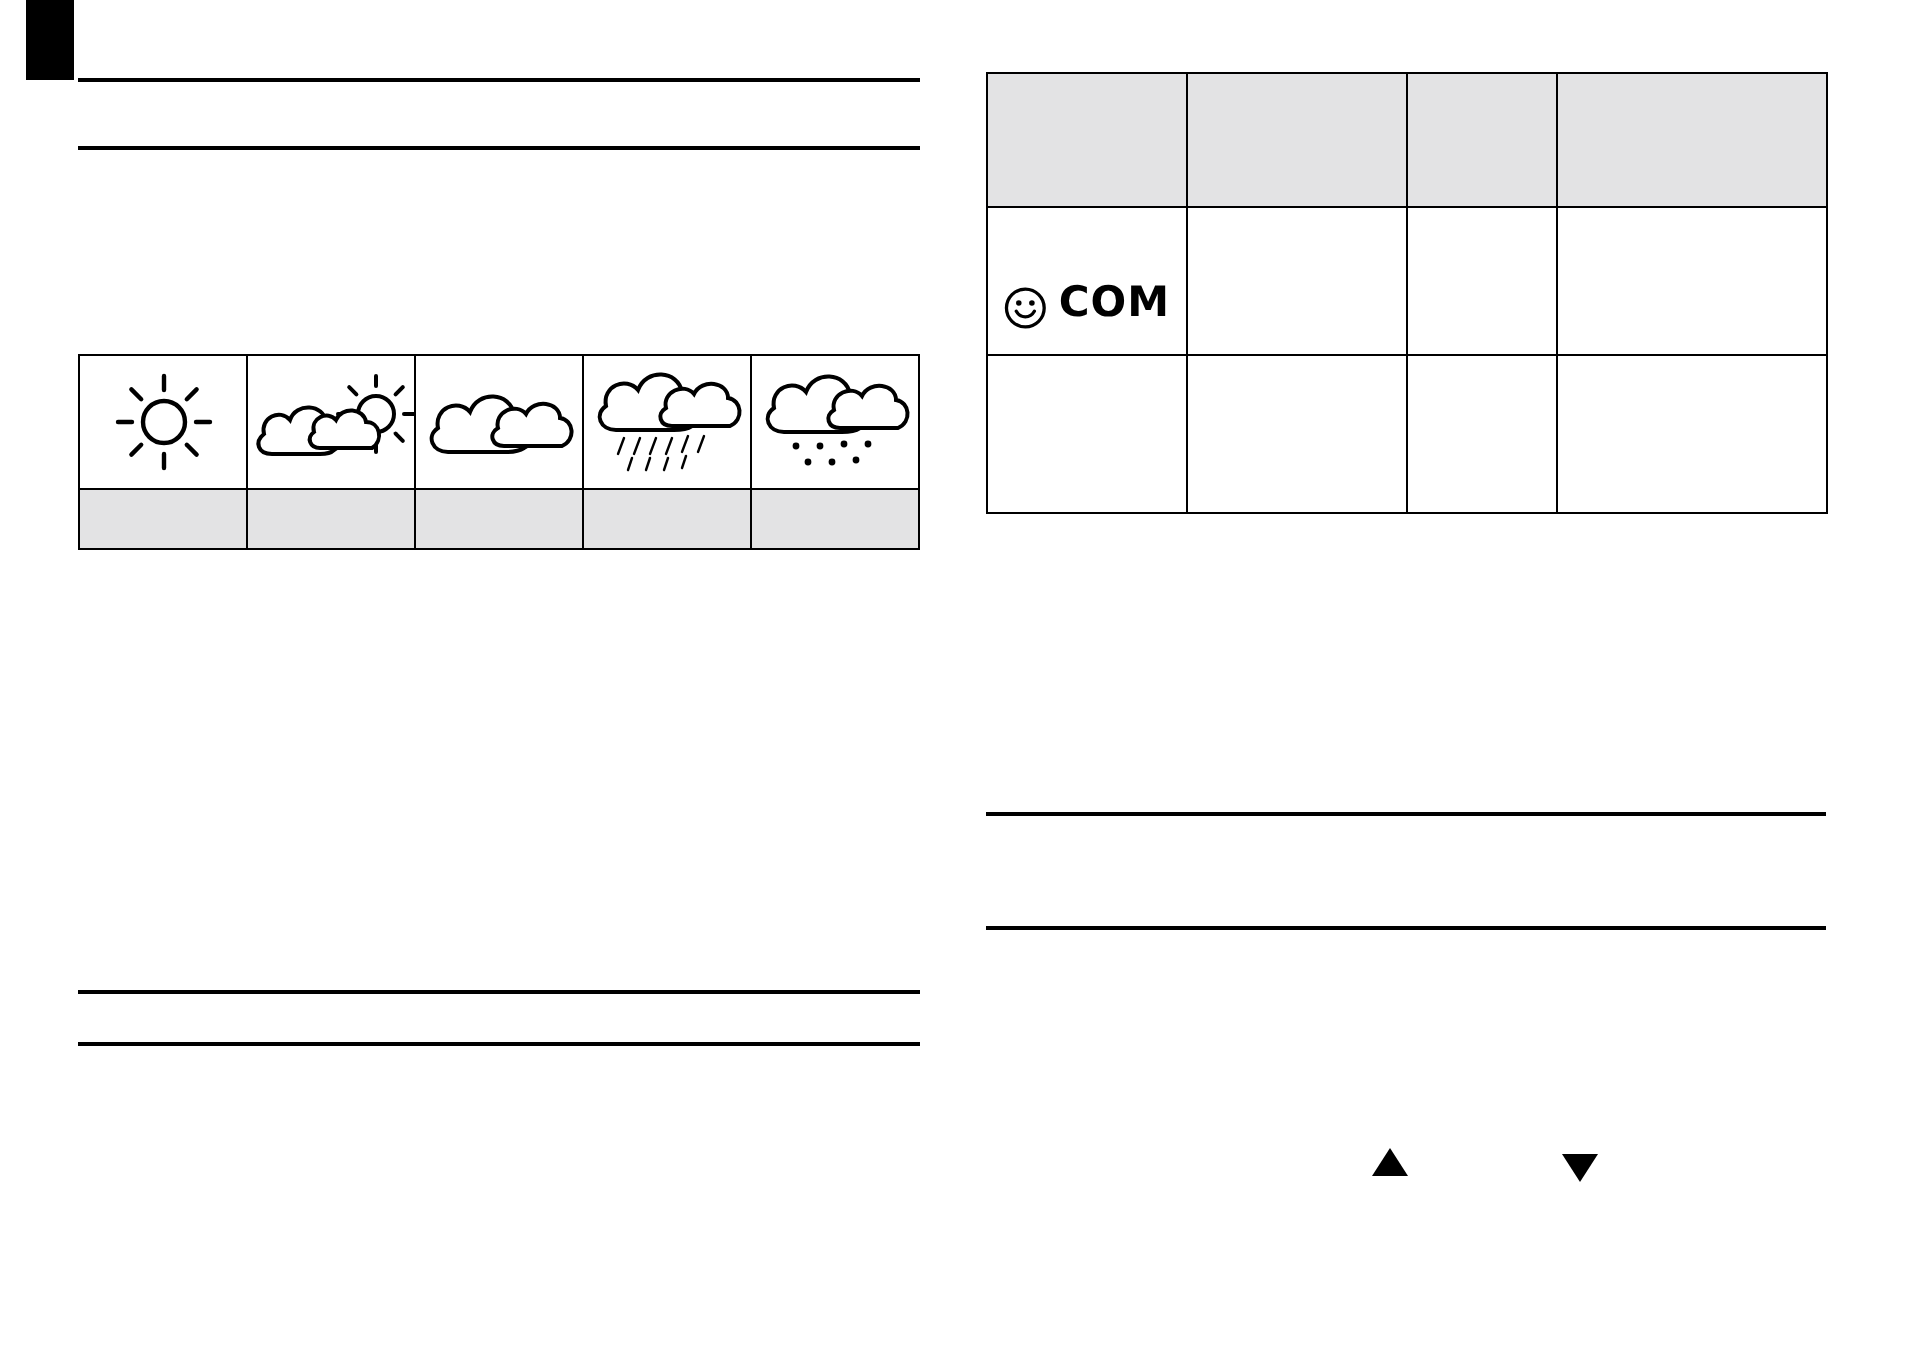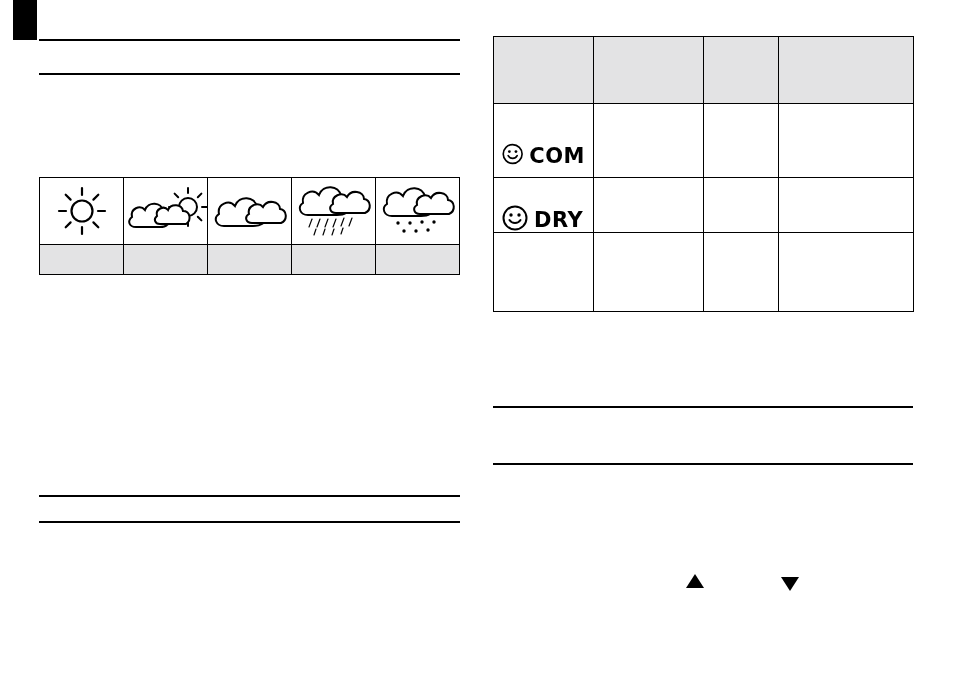--- a/index.html
+++ b/index.html
@@ -77,21 +77,21 @@
   }
   .cond-table tr.header td {
     background: #e3e3e4;
     height: 66px;
   }
   .cond-table tr.blank td {
     height: 78px;
   }
   .cond-cell {
     display: flex;
-    align-items: flex-end;
+    align-items: flex-start;
     gap: 6px;
     margin-top: 26px;
   }
   .cond-label {
     font-family: "DejaVu Sans", sans-serif;
     font-weight: bold;
     font-size: 21px;
     letter-spacing: 0.5px;
     line-height: 1;
   }
@@ -243,36 +243,20 @@
             <circle cx="17" cy="10" r="1.7" fill="#000"></circle>
             <path d="M7.5 15 C10 19.5 16 19.5 18.5 15" fill="none" stroke="#000" stroke-width="2" stroke-linecap="round"></path>
           </svg>
           <span class="cond-label">COM</span>
         </div>
       </td>
       <td></td>
       <td></td>
       <td></td>
     </tr>
-    <tr style="height:54px">
-      <td>
-        <div class="cond-cell">
-          <svg width="26" height="26" viewBox="0 0 26 26">
-            <circle cx="13" cy="13" r="11.5" fill="#fff" stroke="#000" stroke-width="2"></circle>
-            <circle cx="9" cy="10" r="1.7" fill="#000"></circle>
-            <circle cx="17" cy="10" r="1.7" fill="#000"></circle>
-            <path d="M7.5 15 C10 19 16 19 18.5 15" fill="none" stroke="#000" stroke-width="2" stroke-linecap="round"></path>
-          </svg>
-          <span class="cond-label">DRY</span>
-        </div>
-      </td>
-      <td></td>
-      <td></td>
-      <td></td>
-    </tr>
     <tr class="blank">
       <td></td>
       <td></td>
       <td></td>
       <td></td>
     </tr>
   </tbody>
     </table>
 
   <div class="tri tri-up" style="left:686px; top:574px;"></div>

